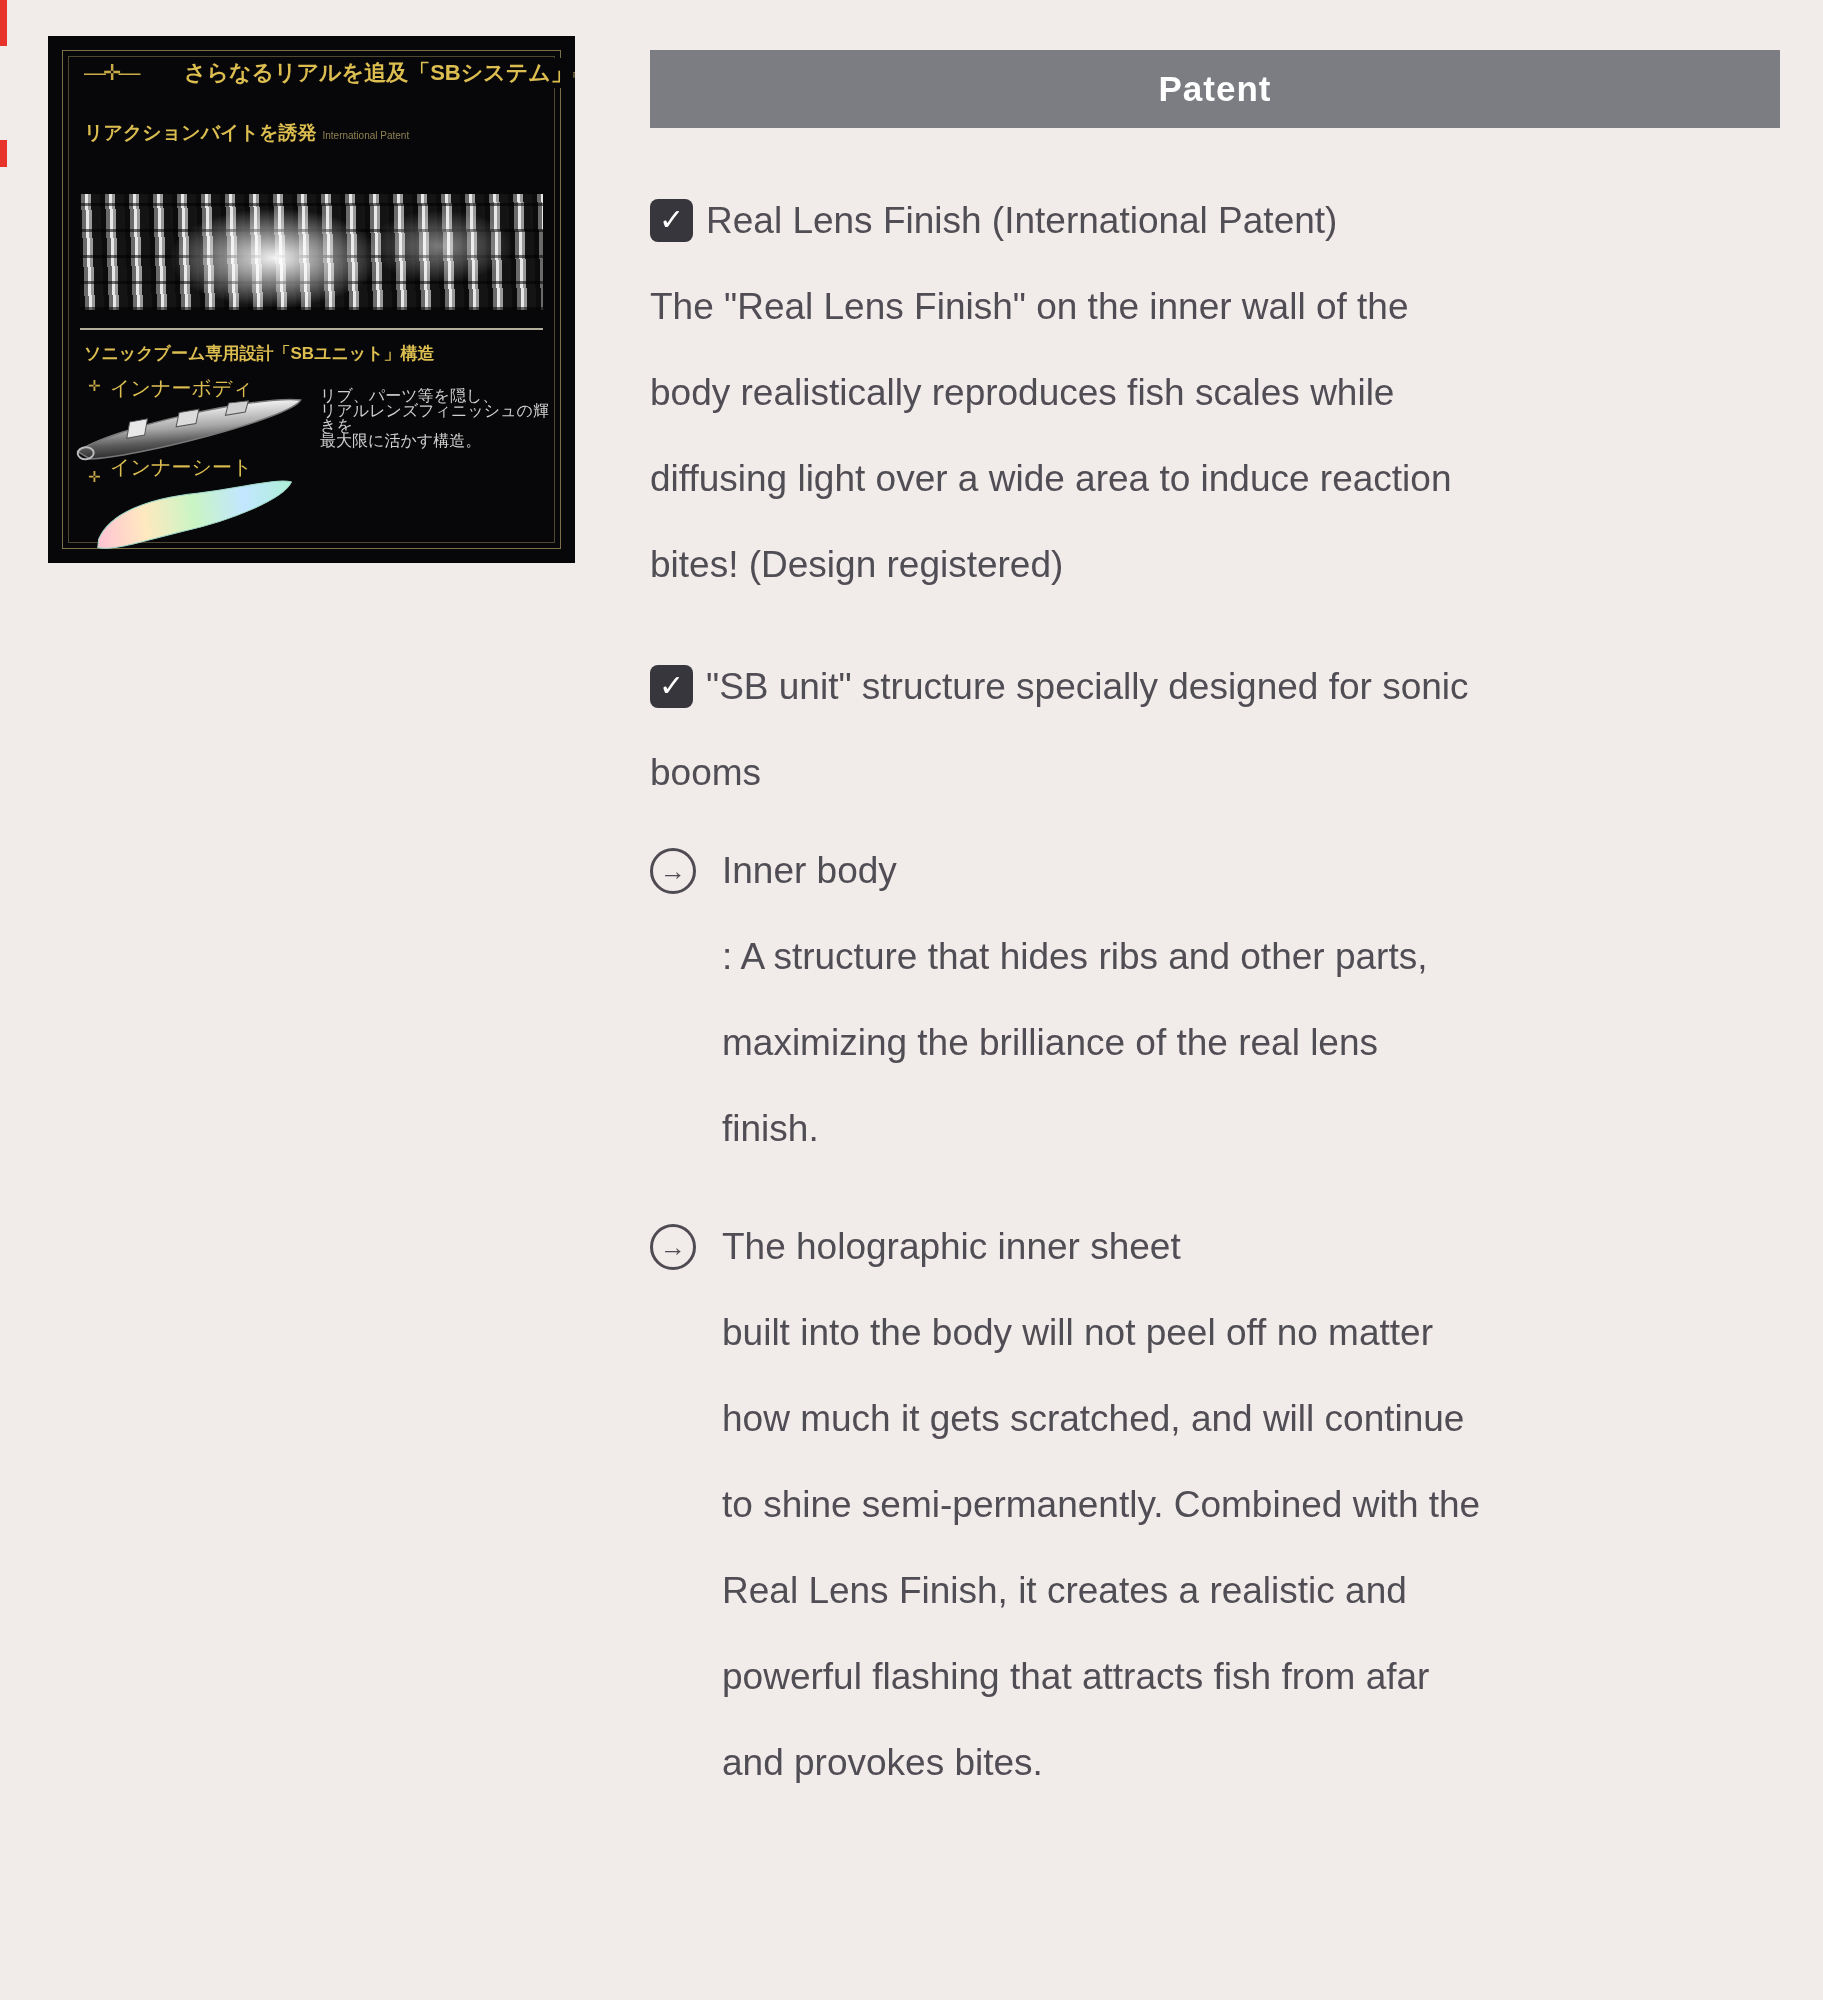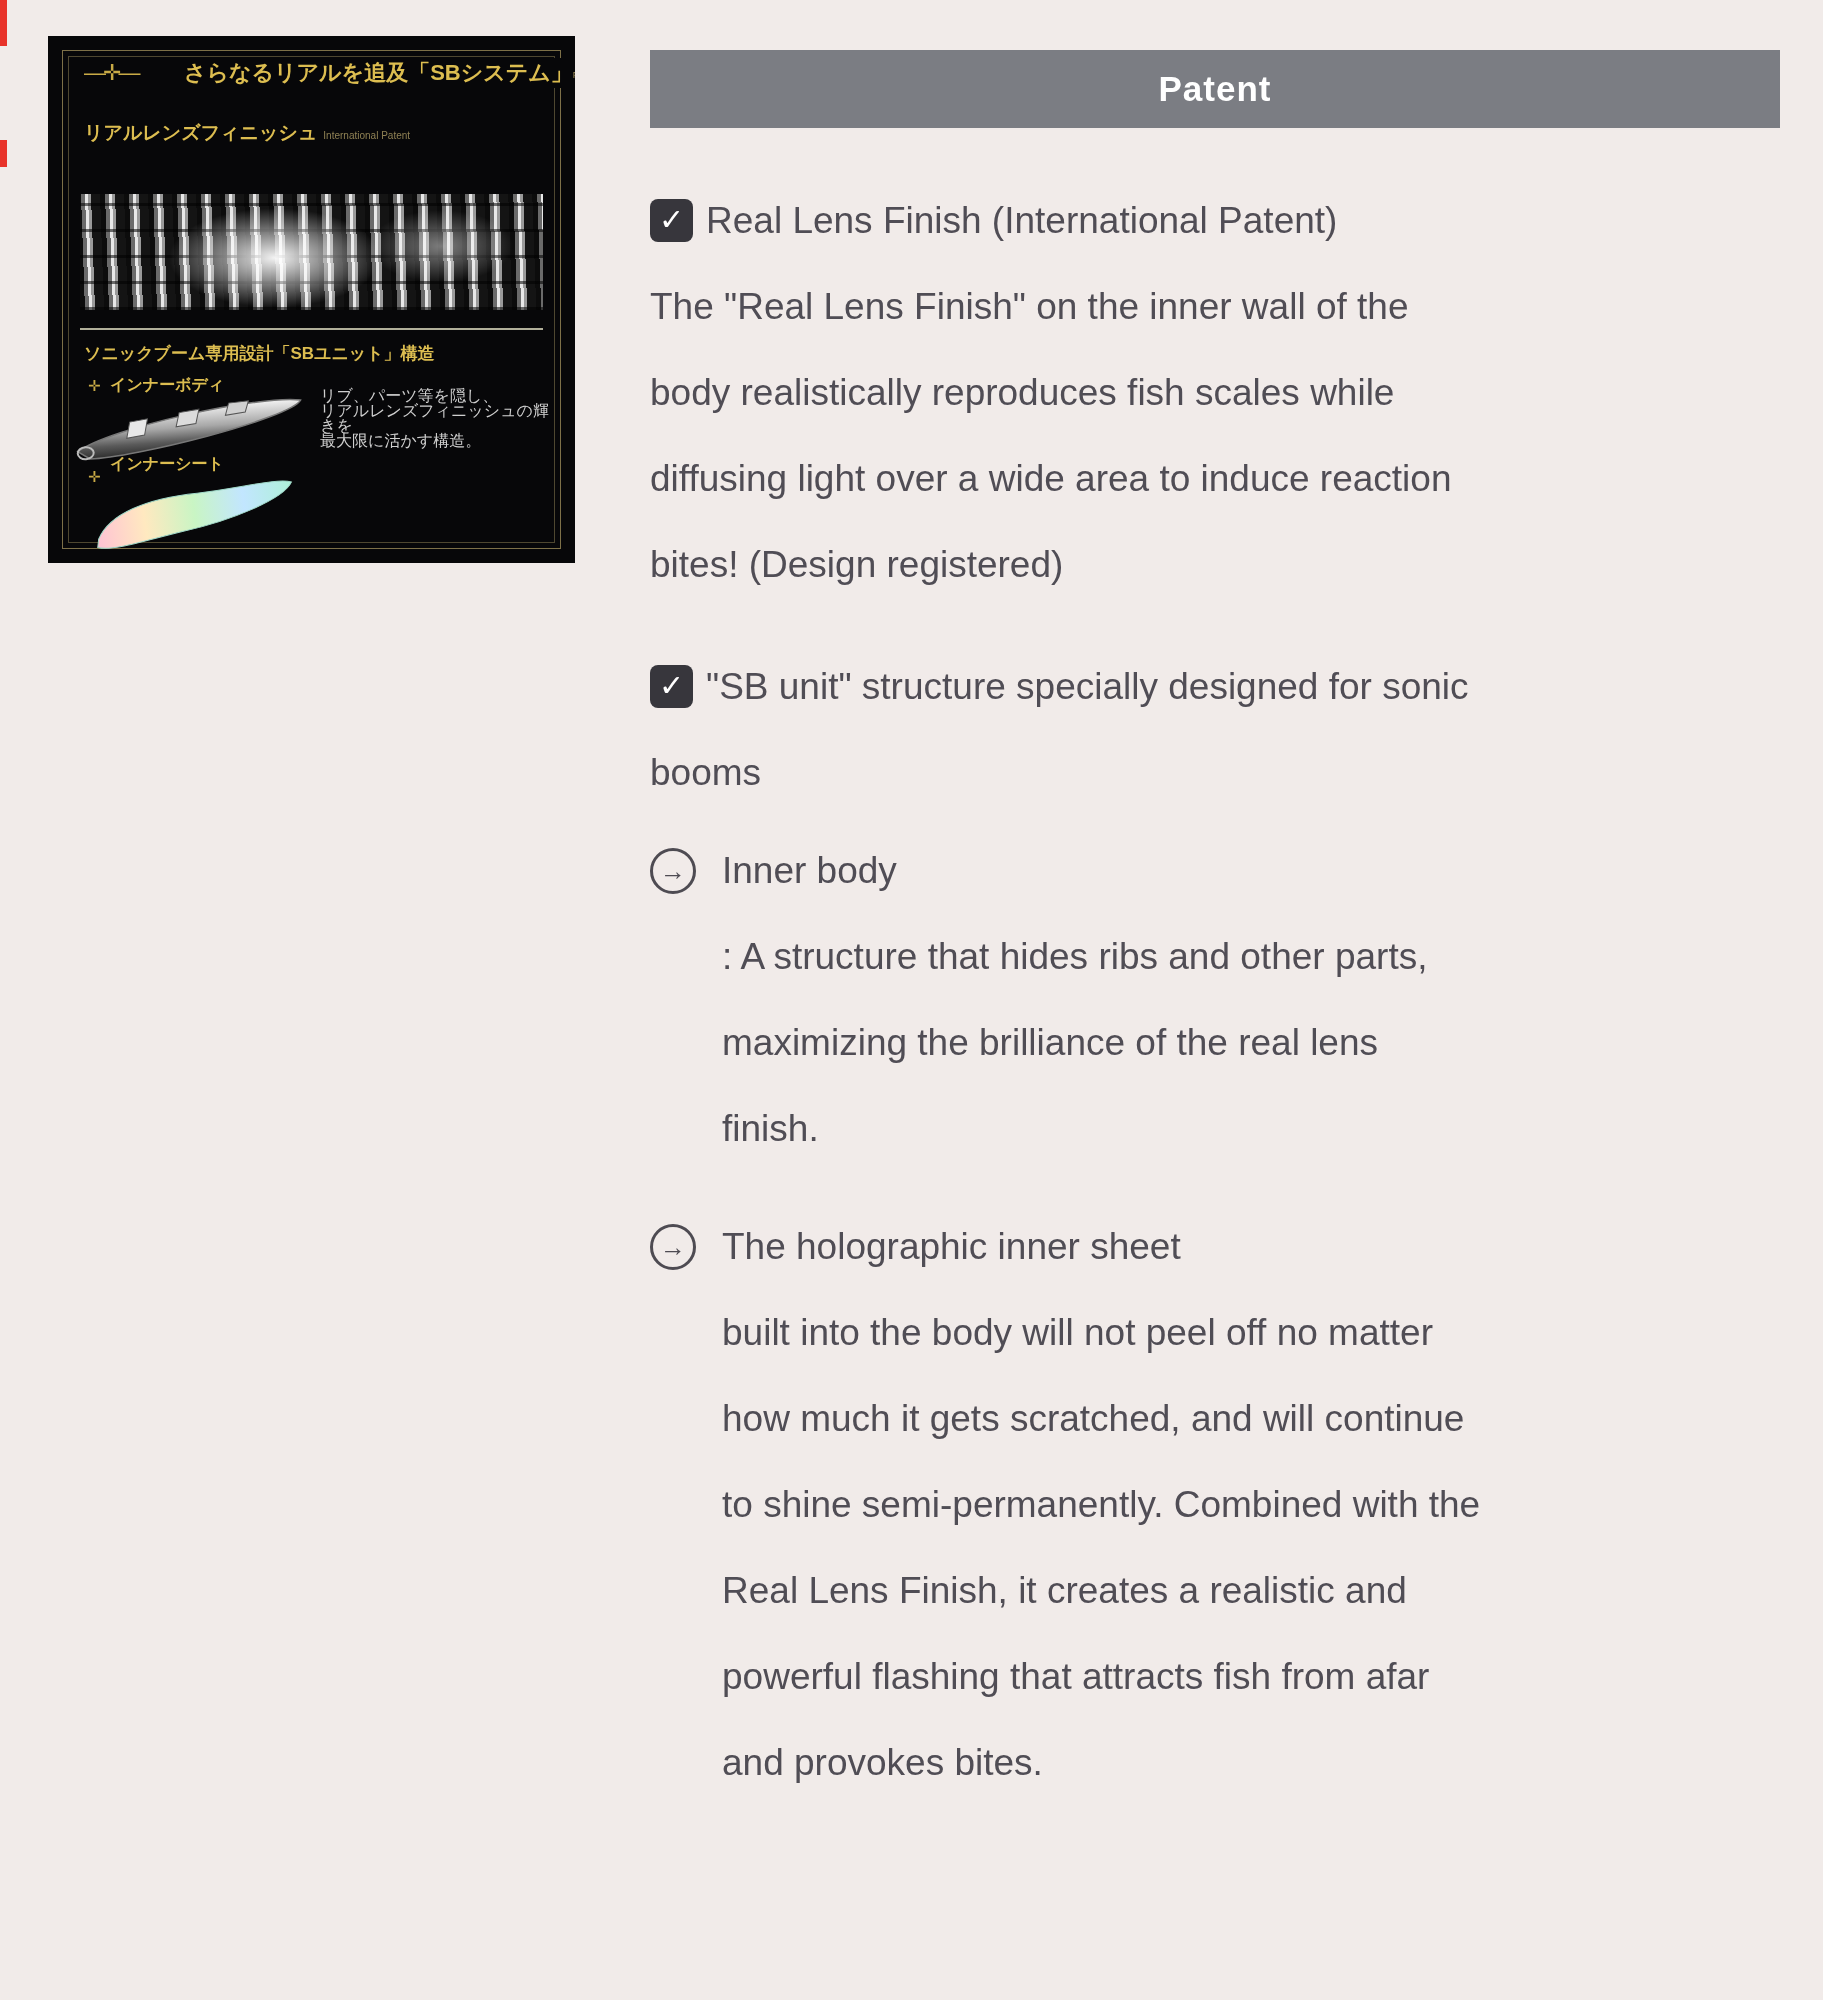--- a/index.html
+++ b/index.html
@@ -43,21 +43,21 @@
       repeating-linear-gradient(0deg, rgba(0,0,0,.55) 0 3px, rgba(0,0,0,0) 3px 26px),
       repeating-linear-gradient(88deg, #0c0c0c 0 5px, #6a6a6a 5px 9px, #e8e8e8 9px 12px, #9a9a9a 12px 15px, #141414 15px 24px);
   }
   .card .divider{position:absolute;left:32px;top:292px;width:463px;height:2px;background:#cfcdb4;opacity:.85;}
   .card .sec2{
     position:absolute;left:36px;top:306px;color:#dcbd50;font-size:17px;font-weight:bold;white-space:nowrap;
   }
   .card .sparkle{position:absolute;color:#c8aa46;font-size:15px;}
   .card .sp1{left:40px;top:341px;}
   .card .sp2{left:40px;top:432px;}
-  .card .item-label{position:absolute;color:#dcbd50;font-size:16px;font-weight:bold;white-space:nowrap;}
+  .card .item-label{position:absolute;color:#dcbd50;font-size:20px;font-weight:normal;white-space:nowrap;}
   .card .il1{left:62px;top:339px;}
   .card .il2{left:62px;top:418px;}
   .card .item-desc{
     position:absolute;font-size:16px;line-height:15px;color:#cfcfcf;white-space:pre-line;
   }
   .card .id1{left:272px;top:352px;width:230px;}
   .card .id2{left:256px;top:452px;width:250px;}
   .lure-img{position:absolute;left:18px;top:352px;width:244px;height:74px;transform:rotate(-4deg);}
   .holo-img{position:absolute;left:32px;top:446px;width:225px;height:64px;transform:rotate(-8deg);}
 
@@ -103,21 +103,21 @@
 <div class="red-mark m2"></div>
 
 <div class="card">
   <div class="frame1"></div>
   <div class="frame2"></div>
   <div class="sword">—✛—</div>
   <div class="title">
     <span>さらなるリアルを追及「SBシステム」</span><span class="note">Patent</span>
   </div>
   <div class="subtitle">
-    <span>リアルレンズフィニッシュ</span><span class="note">International Patent</span>
+    <span>リアクションバイトを誘発</span><span class="note">International Patent</span>
   </div>
   <div class="scale-photo"></div>
   <div class="divider"></div>
   <div class="sec2">ソニックブーム専用設計「SBユニット」構造</div>
 
   <span class="sparkle sp1">✛</span>
   <div class="item-label il1">インナーボディ</div>
   <svg class="lure-img" viewBox="0 0 244 74">
     <defs>
       <linearGradient id="lg1" x1="0" y1="0" x2="0" y2="1">

